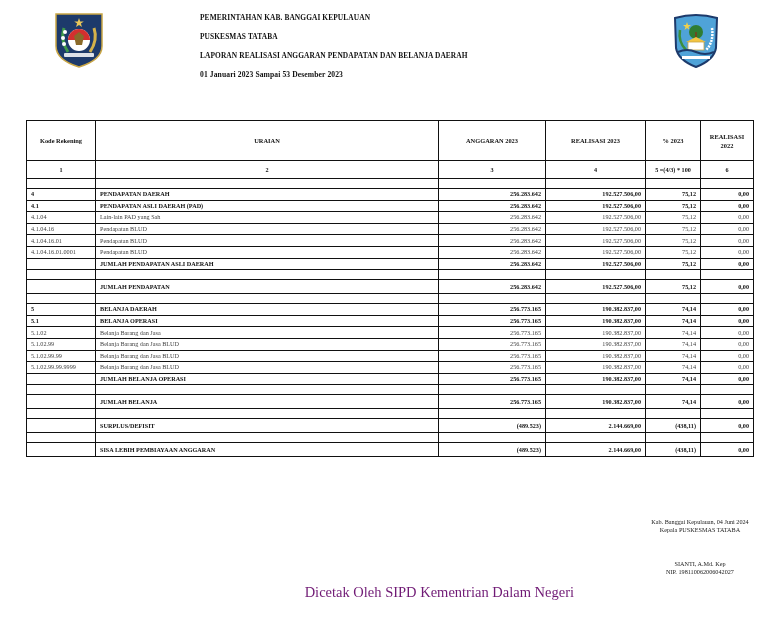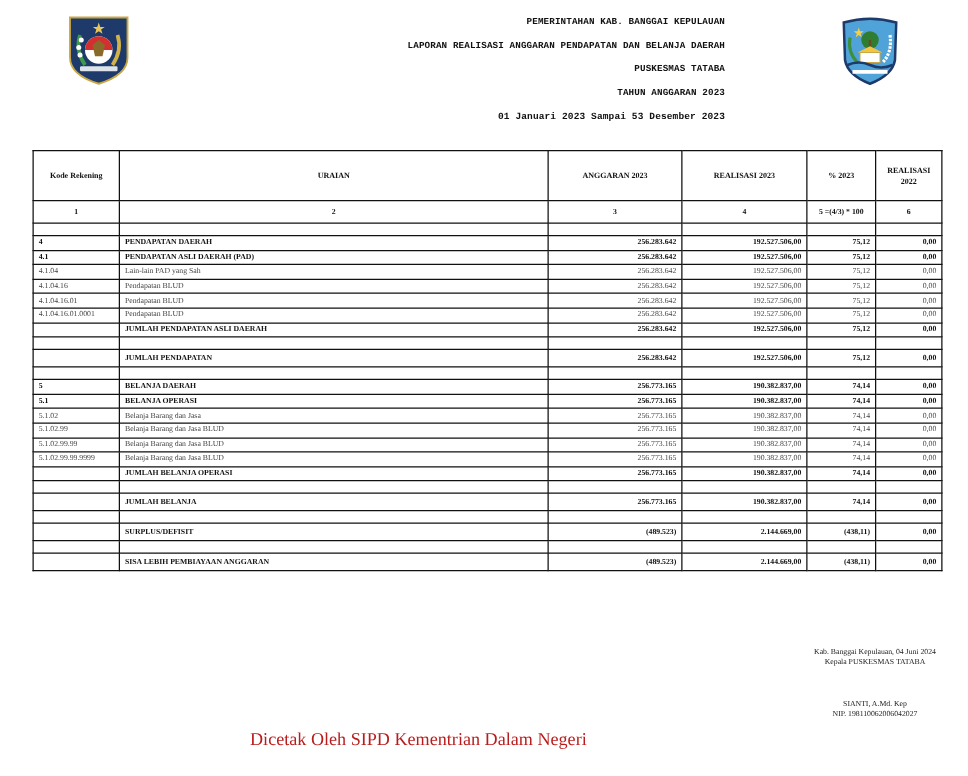--- a/index.html
+++ b/index.html
@@ -3,21 +3,21 @@
 <meta charset="utf-8">
 <style>
   * { box-sizing: border-box; margin: 0; padding: 0; }
   html, body { width: 774px; height: 621px; background: #ffffff; overflow: hidden; }
   body { position: relative; font-family: "Liberation Serif", "DejaVu Serif", serif; color: #111; }
 
   .logo { position: absolute; }
   .logo-left { left: 54px; top: 12px; width: 50px; height: 56px; }
   .logo-right { left: 672px; top: 12px; width: 48px; height: 56px; }
 
-  .header { position: absolute; left: 200px; width: 380px; top: 12px; text-align: right; font-family: Liberation Mono, monospace; }
+  .header { position: absolute; left: 200px; width: 380px; top: 12px; text-align: left; }
   .header .line { font-size: 7.4px; font-weight: bold; height: 19px; line-height: 12px; letter-spacing: 0.1px; }
   .header .line.last { font-size: 7.6px; }
 
   table.report {
     position: absolute; left: 26px; top: 120px; width: 727px;
     border-collapse: collapse; table-layout: fixed;
     font-size: 6.2px;
   }
   table.report td, table.report th {
     border: 1.3px solid #111; padding: 0 4px; height: 11.6px; line-height: 10px;
@@ -30,21 +30,21 @@
   tr.num td.wrap { white-space: normal; line-height: 8px; }
   tr.spacer td { height: 10px; }
   tr.bold td { font-weight: bold; }
   tr.plain td { color: #444; }
   td.num { text-align: right; }
   tr.tall td { height: 14px; }
 
   .sign { position: absolute; left: 640px; width: 120px; top: 518px; text-align: center; font-size: 6.2px; line-height: 8px; color: #222; }
   .sign .gap { height: 26px; }
 
-  .footer { position: absolute; left: 200px; width: 374px; top: 584px; text-align: left; font-size: 14.5px; color: #b91c1c; }
+  .footer { position: absolute; left: 200px; width: 374px; top: 584px; text-align: right; font-size: 14.5px; color: #701a75; }
 </style>
 </head>
 <body>
 
 <div class="logo logo-left">
   <svg width="50" height="56" viewBox="0 0 50 56">
     <path d="M2 2 H48 V34 Q48 48 25 55 Q2 48 2 34 Z" fill="#1d3a6b" stroke="#c9a646" stroke-width="1.5"></path>
     <polygon points="25,6 26.2,9.5 29.8,9.5 26.9,11.6 28,15 25,12.9 22,15 23.1,11.6 20.2,9.5 23.8,9.5" fill="#e8c65a"></polygon>
     <path d="M10 16 Q6 28 14 40" stroke="#3f9a4a" stroke-width="3" fill="none"></path>
     <circle cx="11" cy="20" r="2" fill="#ffffff"></circle>
@@ -68,23 +68,22 @@
     <rect x="23" y="20" width="2" height="10" fill="#6b4a20"></rect>
     <polygon points="14,30 24,25 34,30" fill="#f4c542"></polygon>
     <rect x="16" y="30" width="16" height="8" fill="#ffffff" stroke="#c9a646" stroke-width="0.8"></rect>
     <path d="M6 40 Q15 36 24 40 Q33 44 42 40" stroke="#1d3a6b" stroke-width="2" fill="none"></path>
     <rect x="10" y="44" width="28" height="3" fill="#ffffff"></rect>
   </svg>
 </div>
 
 <div class="header">
   <div class="line">PEMERINTAHAN KAB. BANGGAI KEPULAUAN</div>
+  <div class="line">PUSKESMAS TATABA</div>
   <div class="line">LAPORAN REALISASI ANGGARAN PENDAPATAN DAN BELANJA DAERAH</div>
-  <div class="line">PUSKESMAS TATABA</div>
-  <div class="line">TAHUN ANGGARAN 2023</div>
   <div class="line last">01 Januari 2023 Sampai 53 Desember 2023</div>
 </div>
 
 <table class="report">
   <colgroup>
     <col style="width:69px">
     <col style="width:343px">
     <col style="width:107px">
     <col style="width:100px">
     <col style="width:55px">

